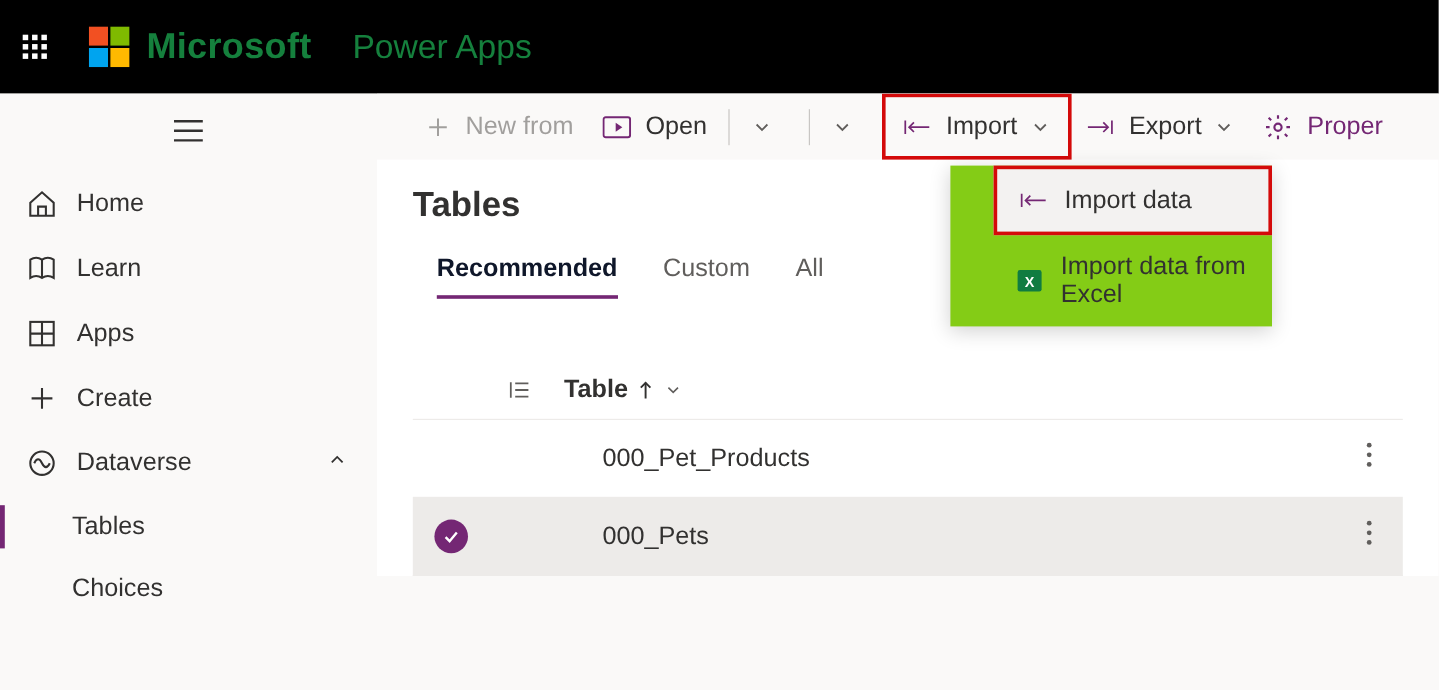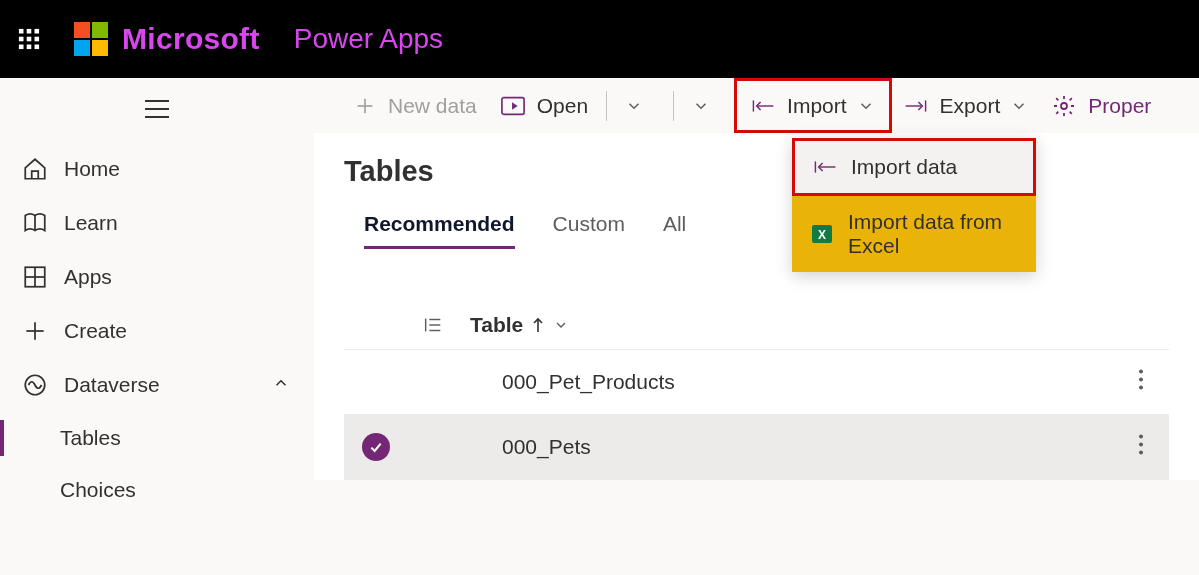--- a/index.html
+++ b/index.html
@@ -12,21 +12,21 @@
     color: #323130;
   }
 
   
   .header {
     background: #000;
     height: 78px;
     display: flex;
     align-items: center;
     padding: 0 18px;
-    color: #d946ef;
+    color: #15803d;
   }
   .waffle svg { width: 22px; height: 22px; }
   .waffle { margin-right: 34px; display:flex; align-items:center; }
   .ms-logo { display:flex; align-items:center; margin-right: 34px; }
   .ms-logo .tiles { width: 34px; height: 34px; margin-right: 14px; display:inline-block; }
   .brand { font-size: 30px; font-weight: 600; letter-spacing: .3px; }
   .appname { font-size: 28px; font-weight: 500; }
 
   
   .shell { display:flex; height: calc(575px - 78px); }
@@ -101,24 +101,25 @@
 
   .highlight-frame {
     border: 3px solid #d40a0a;
   }
 
   
   .dropdown {
     position:absolute;
     top: 145px;
     left: 1104px; 
-    background: #eab308;
+    background: #84cc16;
     box-shadow: 0 4px 16px rgba(0,0,0,.18);
-    width: 244px;
+    width: 268px;
     z-index: 20;
+    padding-left: 36px;
   }
   .dropdown .dd-item {
     display:flex; align-items:center;
     padding: 14px 18px;
     font-size: 21px;
     cursor:pointer;
   }
   .dropdown .dd-item svg { margin-right: 14px; width:24px; height:24px; }
   .dropdown .dd-item.hi {
     background:#f3f2f1;
@@ -279,21 +280,21 @@
   </div>
 
   <div class="content" style="position:relative;">
 
     <div class="cmdbar">
       <div class="cmd muted">
         <svg width="22" height="22" viewBox="0 0 24 24" stroke="#a19f9d" stroke-width="1.8">
             <line x1="12" y1="4" x2="12" y2="20"></line>
             <line x1="4" y1="12" x2="20" y2="12"></line>
           </svg>
-        <span>New data</span>
+        <span>New from</span>
       </div>
 
       <div class="cmd ink">
         <svg width="24" height="20" viewBox="0 0 26 20" fill="none" stroke="#742774" stroke-width="1.8">
             <rect x="1" y="1" width="24" height="18" rx="2"></rect>
             <polyline points="12 6 18 10 12 14" fill="#742774" stroke="none"></polyline>
           </svg>
         <span>Open</span>
       </div>
 

